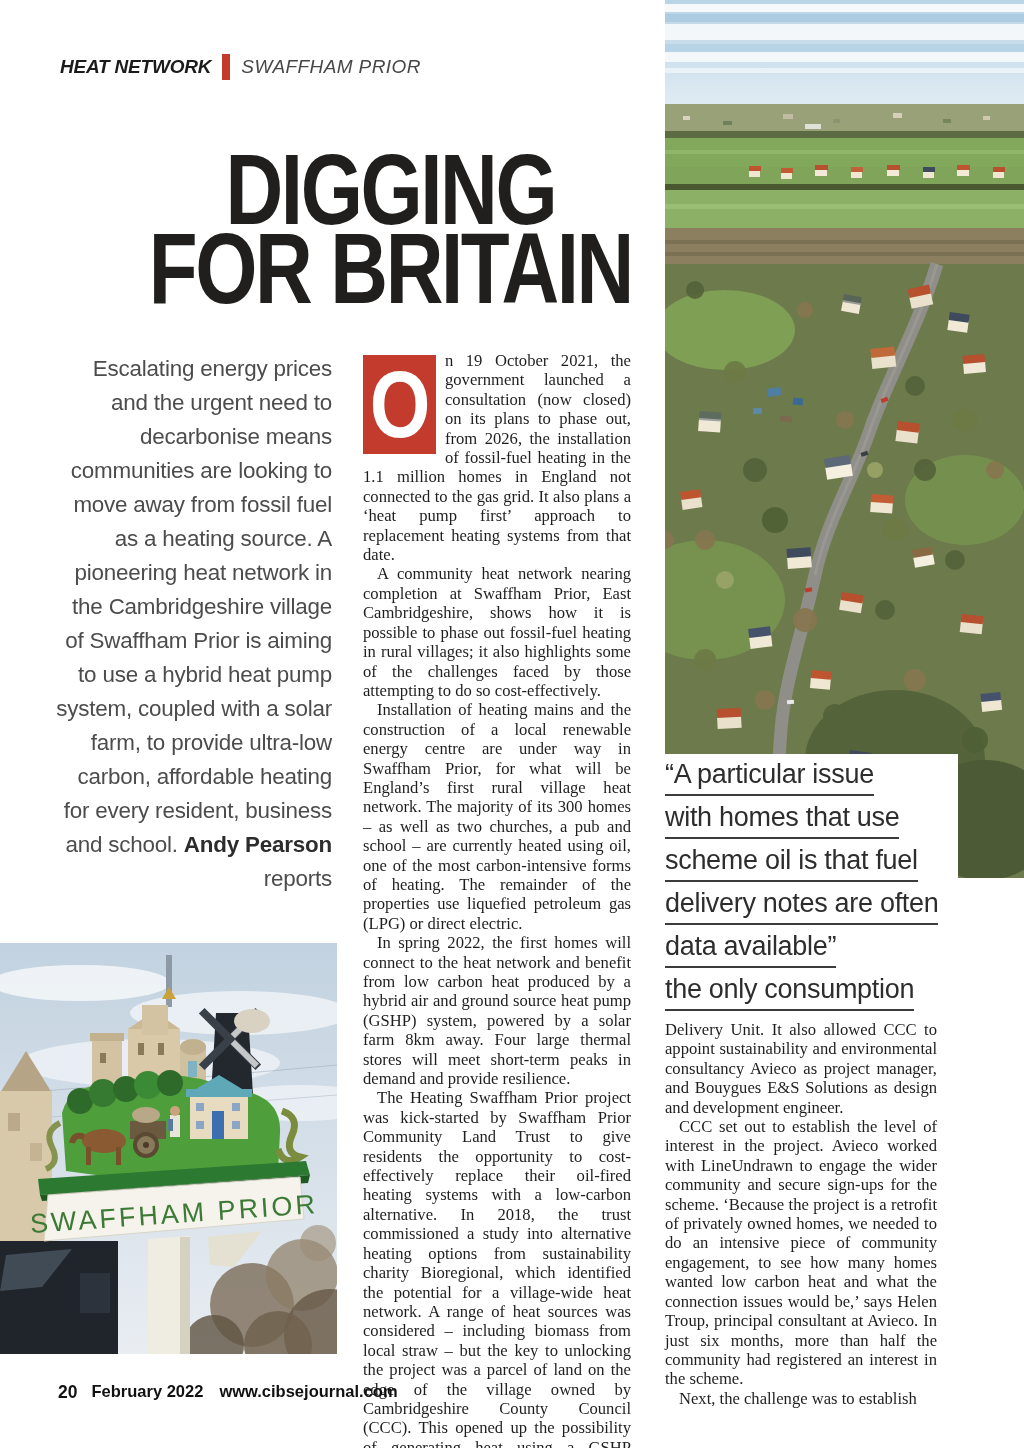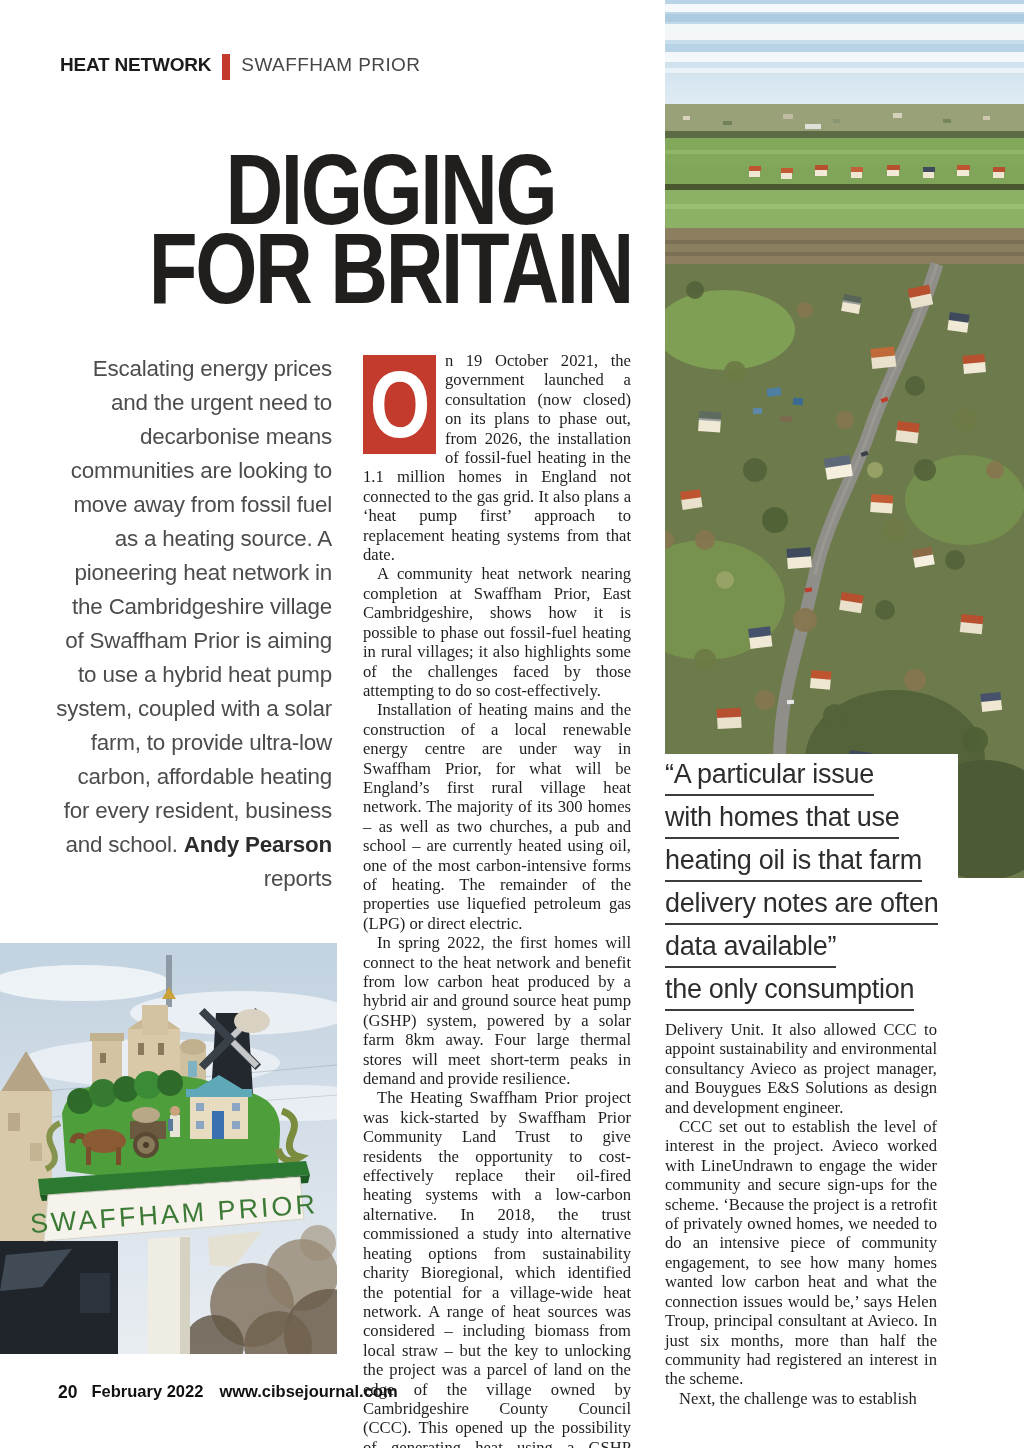--- a/index.html
+++ b/index.html
@@ -1,21 +1,21 @@
 <!DOCTYPE html>
 <html><head>
 <meta charset="utf-8">
 <style>
   html,body{margin:0;padding:0;background:#e8e8e8;}
   #page{
     position:relative;width:1024px;height:1448px;background:#ffffff;
     overflow:hidden;font-family:"Liberation Sans",sans-serif;
   }
   
-  .kicker{position:absolute;left:60px;top:54px;display:flex;align-items:flex-start;}
+  .kicker{position:absolute;left:60px;top:54px;display:flex;align-items:center;font-style:italic;}
   .kicker .section{font-size:19px;font-weight:bold;color:#1b1b1b;letter-spacing:-0.2px;}
   .kicker .bar{width:8px;height:26px;background:#c23b2c;margin:0 11px;}
   .kicker .topic{font-size:19px;color:#474747;letter-spacing:0.4px;}
   
   .headline{position:absolute;right:392px;top:150px;text-align:center;color:#201f1d;}
   .headline .hl{
     font-weight:bold;font-size:100px;line-height:79px;letter-spacing:-3px;
     transform:scaleX(0.8);transform-origin:right center;white-space:nowrap;
   }
   
@@ -296,21 +296,21 @@
     <p class="indent">A community heat network nearing completion at Swaffham Prior, East Cambridgeshire, shows how it is possible to phase out fossil-fuel heating in rural villages; it also highlights some of the challenges faced by those attempting to do so cost-effectively.</p>
     <p class="indent">Installation of heating mains and the construction of a local renewable energy centre are under way in Swaffham Prior, for what will be England’s first rural village heat network. The majority of its 300 homes – as well as two churches, a pub and school – are currently heated using oil, one of the most carbon-intensive forms of heating. The remainder of the properties use liquefied petroleum gas (LPG) or direct electric.</p>
     <p class="indent">In spring 2022, the first homes will connect to the heat network and benefit from low carbon heat produced by a hybrid air and ground source heat pump (GSHP) system, powered by a solar farm 8km away. Four large thermal stores will meet short-term peaks in demand and provide resilience.</p>
     <p class="indent">The Heating Swaffham Prior project was kick-started by Swaffham Prior Community Land Trust to give residents the opportunity to cost-effectively replace their oil-fired heating systems with a low-carbon alternative. In 2018, the trust commissioned a study into alternative heating options from sustainability charity Bioregional, which identified the potential for a village-wide heat network. A range of heat sources was considered – including biomass from local straw – but the key to unlocking the project was a parcel of land on the edge of the village owned by Cambridgeshire County Council (CCC). This opened up the possibility of generating heat using a GSHP system.</p>
 
   </div>
 
   <div class="quotebox">
     <div class="quoteline"><span>“A particular issue</span></div>
     <div class="quoteline"><span>with homes that use</span></div>
-    <div class="quoteline"><span>heating oil is that farm</span></div>
+    <div class="quoteline"><span>scheme oil is that fuel</span></div>
     <div class="quoteline"><span>delivery notes are often</span></div>
     <div class="quoteline"><span>data available”</span></div>
     <div class="quoteline"><span>the only consumption</span></div>
   </div>
 
   <div id="col2" class="bodycol">
     <p>Delivery Unit. It also allowed CCC to appoint sustainability and environmental consultancy Avieco as project manager, and Bouygues E&amp;S Solutions as design and development engineer.</p>
     <p class="indent">CCC set out to establish the level of interest in the project. Avieco worked with LineUndrawn to engage the wider community and secure sign-ups for the scheme. ‘Because the project is a retrofit of privately owned homes, we needed to do an intensive piece of community engagement, to see how many homes wanted low carbon heat and what the connection issues would be,’ says Helen Troup, principal consultant at Avieco. In just six months, more than half the community had registered an interest in the scheme.</p>
     <p class="indent">Next, the challenge was to establish</p>
   </div>

